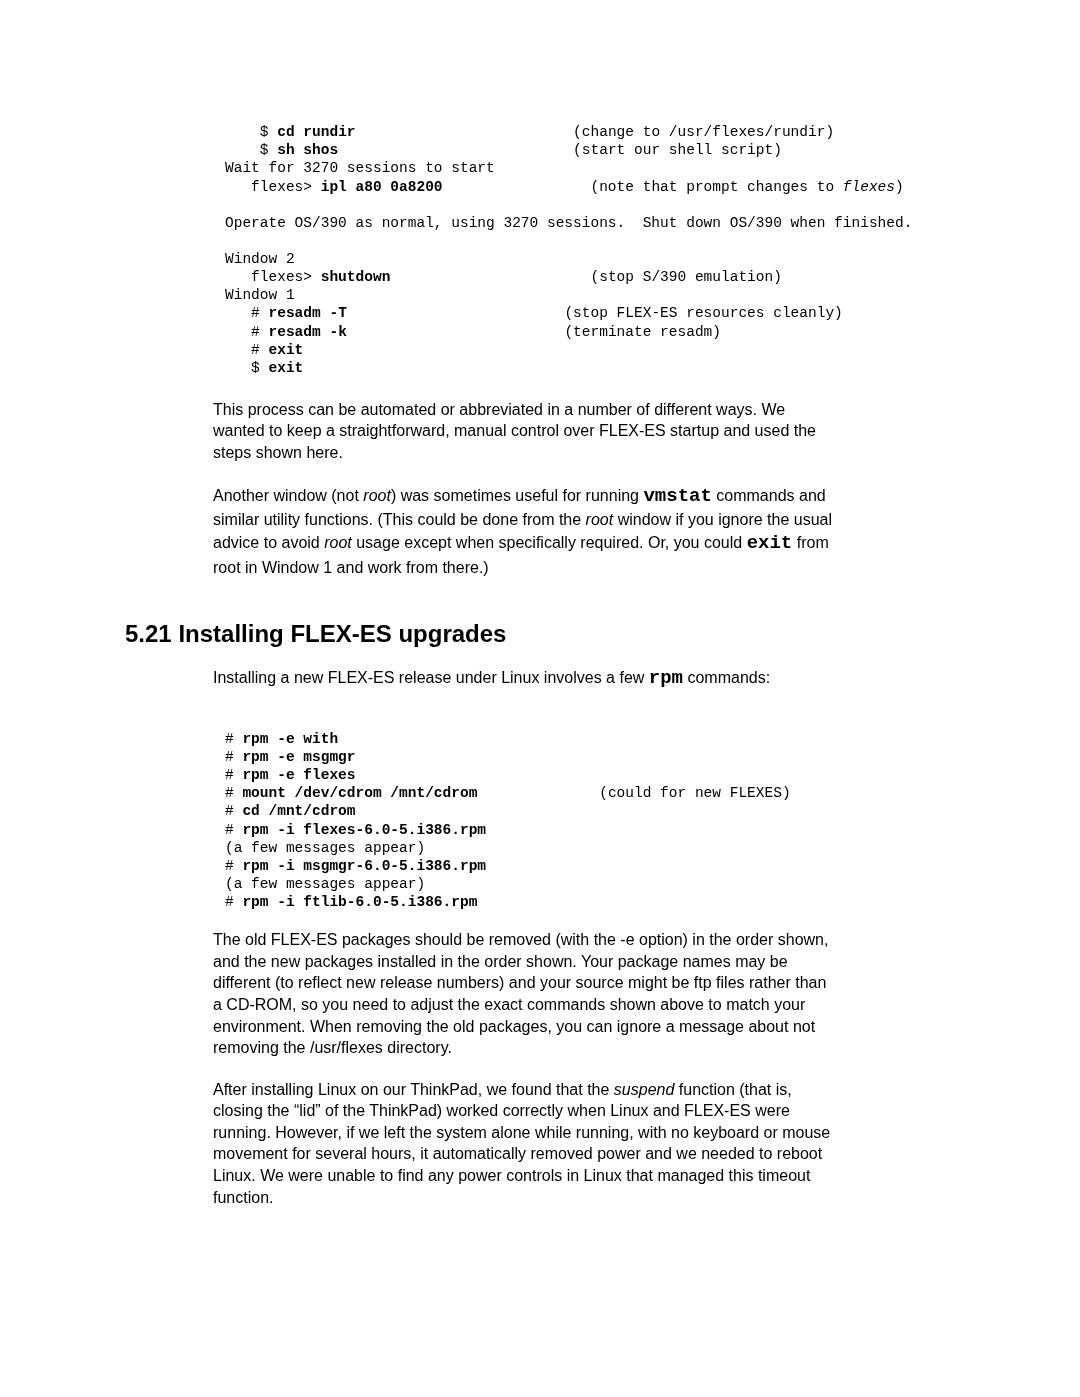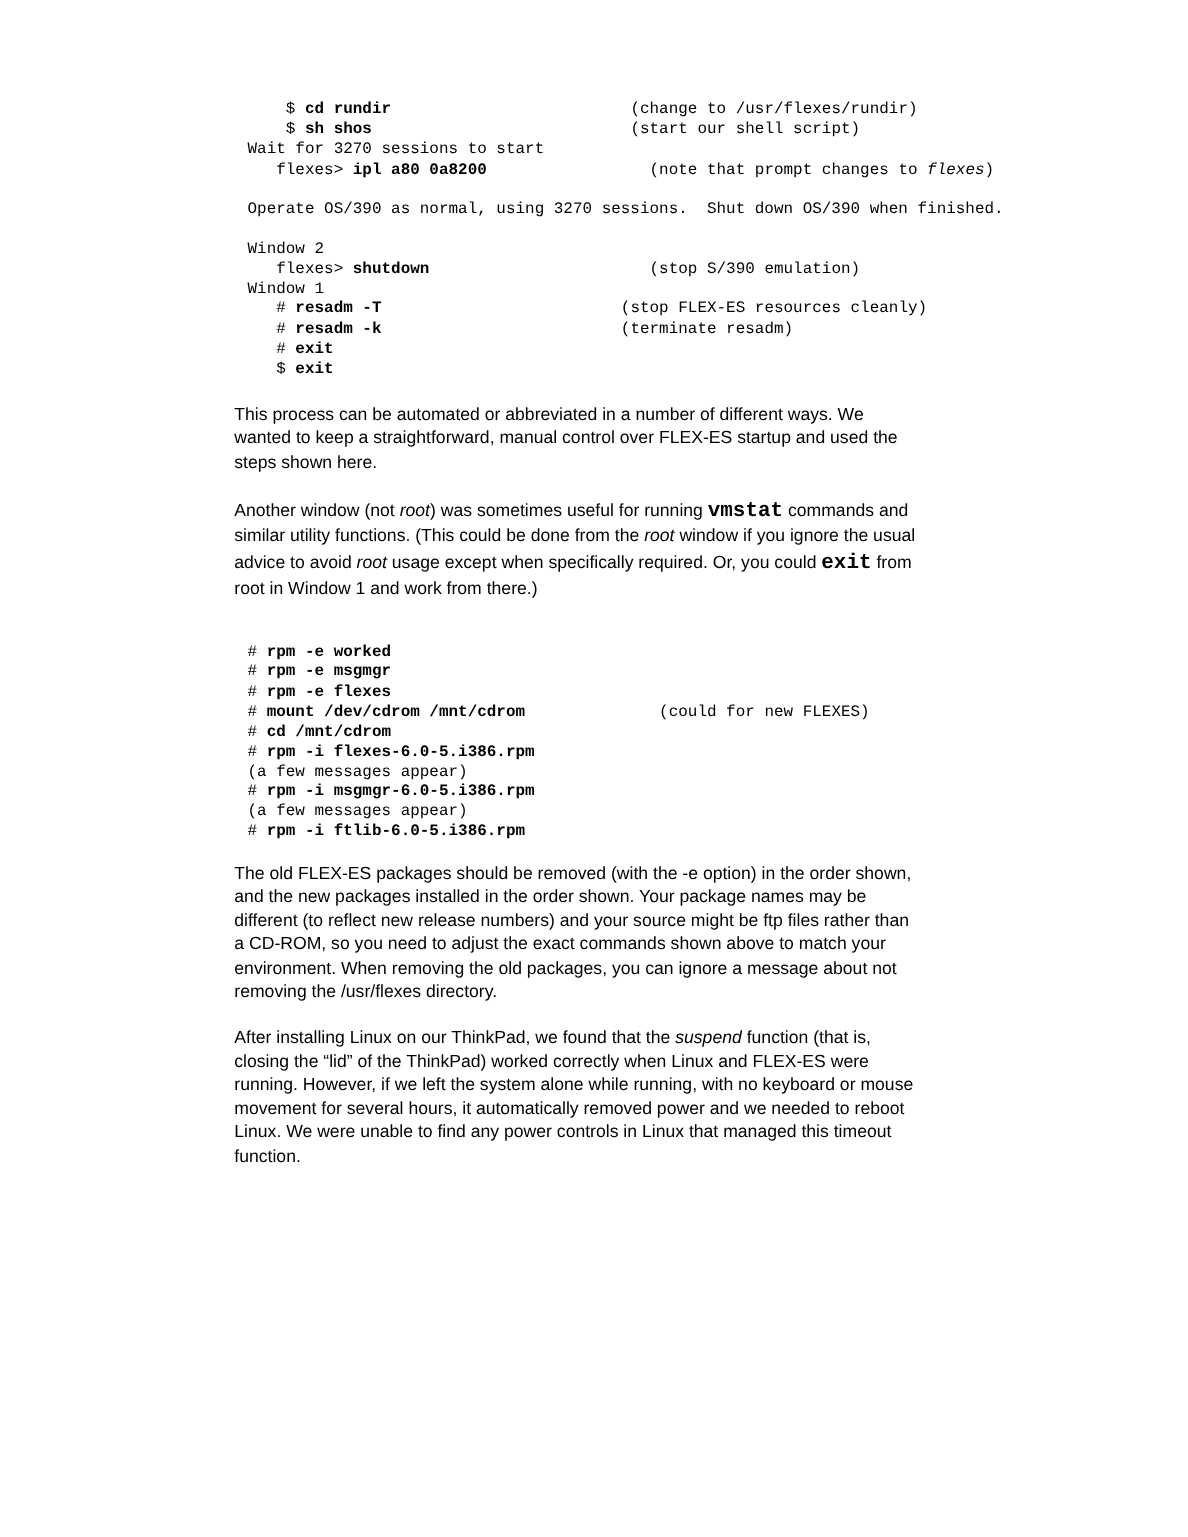--- a/index.html
+++ b/index.html
@@ -6,21 +6,21 @@
     margin: 0;
     padding: 0;
     background: #fff;
     font-family: Arial, Helvetica, sans-serif;
     color: #000;
     width: 1080px;
   }
   .page {
     box-sizing: border-box;
     width: 943px;
-    padding: 73px 110px 60px 125px;
+    padding: 105px 110px 60px 125px;
   }
   .mono {
     font-family: "Courier New", Courier, monospace;
     font-size: 14.5px;
     line-height: 1.25;
     white-space: pre;
   }
   .mono .cmd { font-weight: bold; }
   .mono .ital { font-style: italic; }
   .code-block {
@@ -68,24 +68,28 @@
 <span><span>   # </span><span class="cmd">exit</span></span>
 <span><span>   $ </span><span class="cmd">exit</span></span>
 </div>
 
   <p class="body-text">This process can be automated or abbreviated in a number of different ways.  We wanted to keep a straightforward, manual control over FLEX-ES startup and used the steps shown here.</p>
 
   <p class="body-text">
     <span>Another window (not </span><span class="ital">root</span><span>) was sometimes useful for running </span><span class="mono-inline">vmstat</span><span> commands and similar utility functions.  (This could be done from the </span><span class="ital">root</span><span> window if you ignore the usual advice to avoid </span><span class="ital">root</span><span> usage except when specifically required.  Or, you could </span><span class="mono-inline">exit</span><span> from root in Window 1 and work from there.)</span>
   </p>
 
+  <h2 class="section">5.21  Installing FLEX-ES upgrades</h2>
 
+  <p class="body-text">
+    <span>Installing a new FLEX-ES release under Linux involves a few </span><span class="mono-inline">rpm</span><span> commands:</span>
+  </p>
 
   <div class="mono code-block inset">
-<span><span># </span><span class="cmd">rpm -e worked</span></span>
+<span><span># </span><span class="cmd">rpm -e with</span></span>
 <span><span># </span><span class="cmd">rpm -e msgmgr</span></span>
 <span><span># </span><span class="cmd">rpm -e flexes</span></span>
 <span><span># </span><span class="cmd">mount /dev/cdrom /mnt/cdrom</span><span>              (could for new FLEXES)</span></span>
 <span><span># </span><span class="cmd">cd /mnt/cdrom</span></span>
 <span><span># </span><span class="cmd">rpm -i flexes-6.0-5.i386.rpm</span></span>
 <span>(a few messages appear)</span>
 <span><span># </span><span class="cmd">rpm -i msgmgr-6.0-5.i386.rpm</span></span>
 <span>(a few messages appear)</span>
 <span><span># </span><span class="cmd">rpm -i ftlib-6.0-5.i386.rpm</span></span>
 </div>

